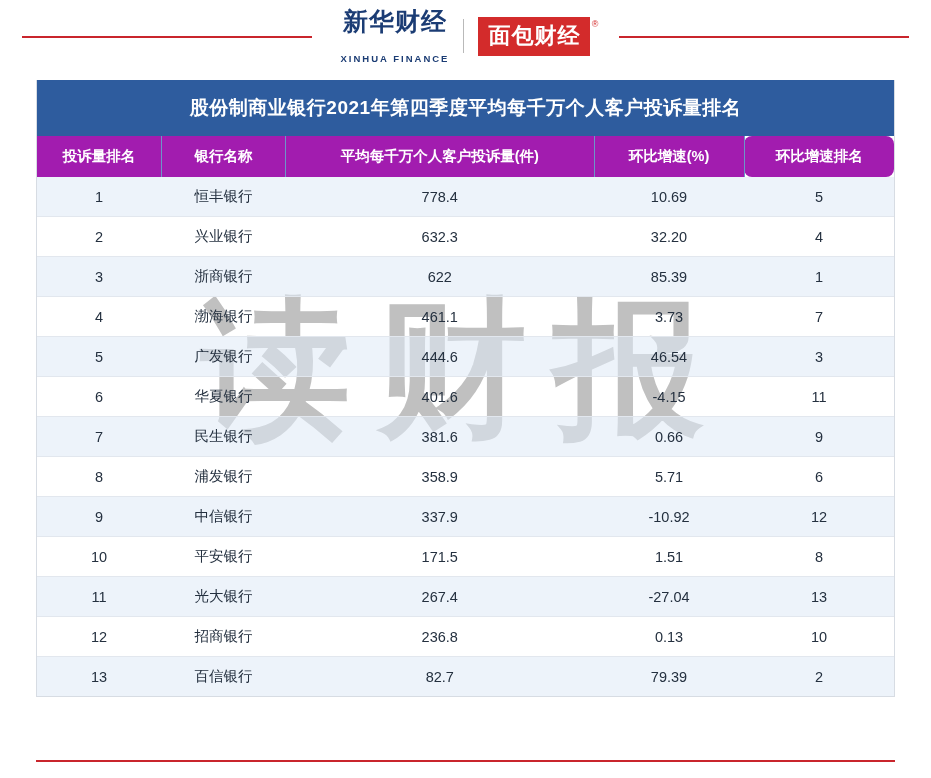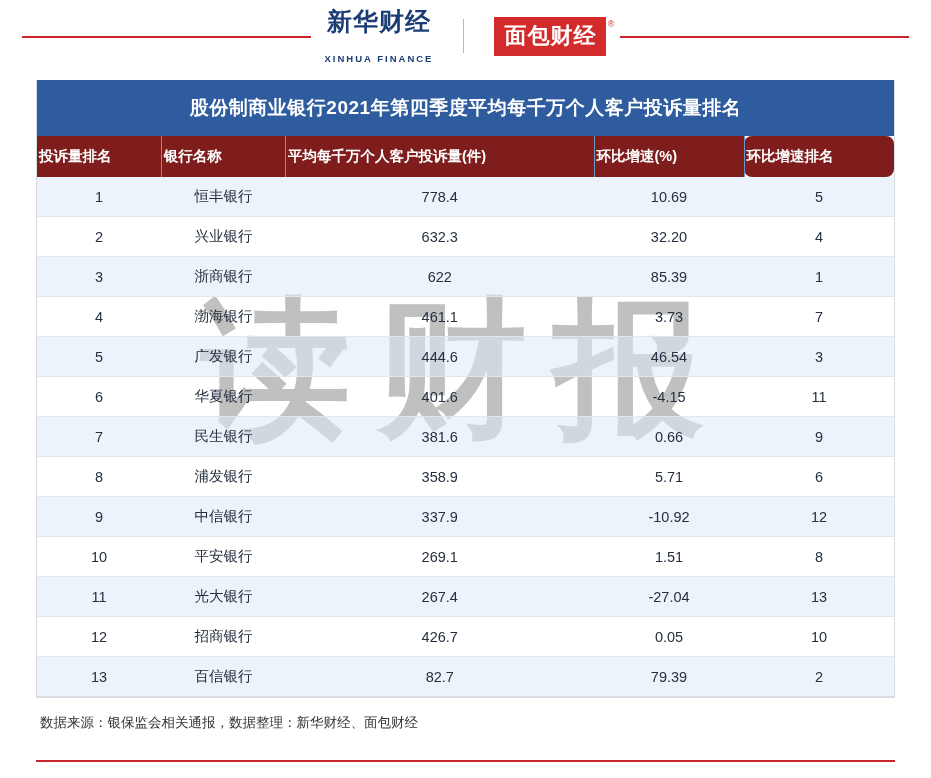--- a/index.html
+++ b/index.html
@@ -35,21 +35,21 @@
     top: 36px;
     height: 2px;
     background: #c9252c;
   }
   .rule-left { left: 22px; width: 290px; }
   .rule-right { right: 22px; width: 290px; }
 
   .logos {
     display: flex;
     align-items: center;
-    gap: 30px;
+    gap: 14px;
     background: #ffffff;
     padding: 0 14px;
     position: relative;
     z-index: 2;
   }
   .logo-xinhua {
     display: flex;
     flex-direction: column;
     align-items: center;
     line-height: 1;
@@ -128,26 +128,26 @@
     letter-spacing: 0.5px;
     padding: 15px 0 15px 0;
   }
   table {
     width: 100%;
     border-collapse: collapse;
     table-layout: fixed;
     font-size: 14.5px;
   }
   thead th {
-    background: #7f1d1d;
+    background: #a21caf;
     color: #ffffff;
     font-weight: bold;
     font-size: 14.5px;
     padding: 11px 2px;
-    text-align: left;
+    text-align: center;
     border-right: 1px solid #6d95c8;
   }
   thead th:last-child { border-right: none; border-radius: 8px; }
   tbody td {
     text-align: center;
     padding: 10px 2px;
     border-bottom: 1px solid #e2e7ee;
     color: #24303f;
     background: rgba(255,255,255,0.55);
   }
@@ -281,45 +281,44 @@
           <tr class="odd">
             <td>9</td>
             <td>中信银行</td>
             <td>337.9</td>
             <td>-10.92</td>
             <td>12</td>
           </tr>
           <tr class="even">
             <td>10</td>
             <td>平安银行</td>
-            <td>269.1</td>
+            <td>171.5</td>
             <td>1.51</td>
             <td>8</td>
           </tr>
           <tr class="odd">
             <td>11</td>
             <td>光大银行</td>
             <td>267.4</td>
             <td>-27.04</td>
             <td>13</td>
           </tr>
           <tr class="even">
             <td>12</td>
             <td>招商银行</td>
-            <td>426.7</td>
-            <td>0.05</td>
+            <td>236.8</td>
+            <td>0.13</td>
             <td>10</td>
           </tr>
           <tr class="odd">
             <td>13</td>
             <td>百信银行</td>
             <td>82.7</td>
             <td>79.39</td>
             <td>2</td>
           </tr>
         </tbody>
     </table>
   </div>
 
-  <div class="footer">数据来源：银保监会相关通报，数据整理：新华财经、面包财经</div>
 
   <div class="bottom-rule"></div>
 </div>
 
 </body></html>

